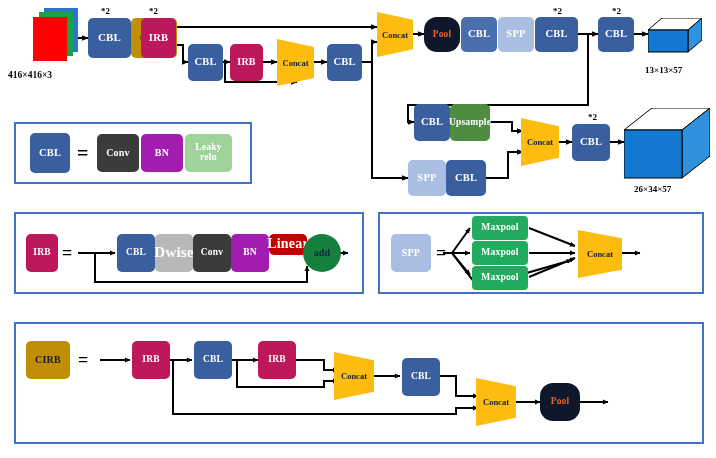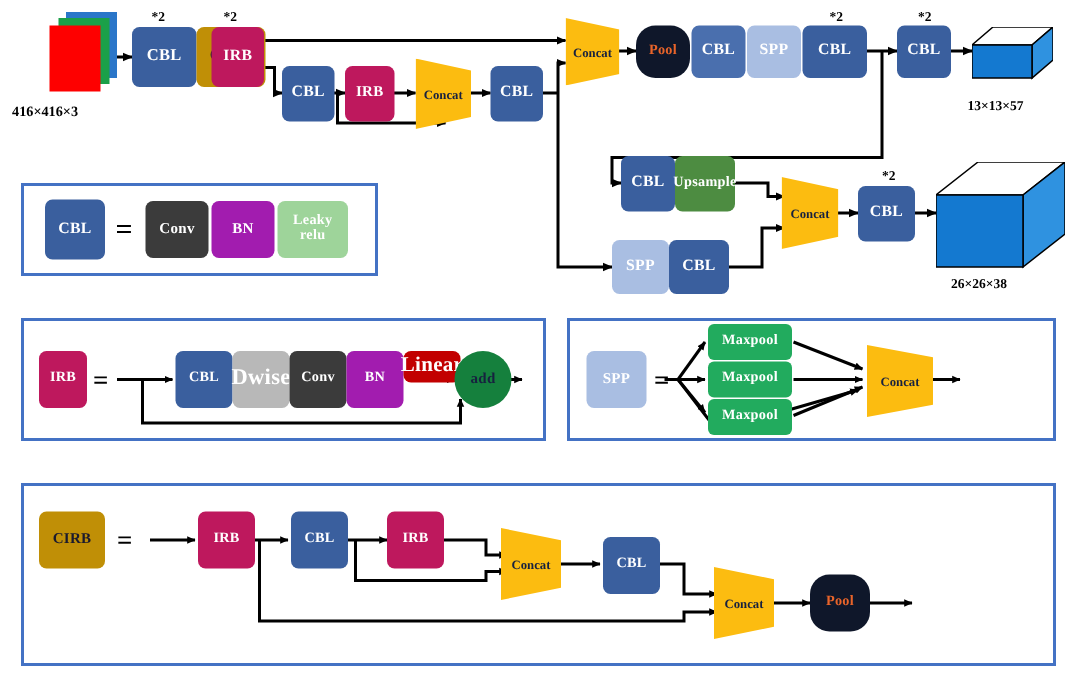--- a/index.html
+++ b/index.html
@@ -167,21 +167,21 @@
   <div class="mult" style="left:588px;top:112px;font-size:9px;">*2</div>
   <div class="node cbl" style="left:572px;top:124px;width:38px;height:37px;font-size:10.5px;">CBL</div>
 
   <div class="cuboid" style="left:624px;top:108px;width:86px;height:72px;">
     <svg width="86" height="72" viewBox="0 0 86 72">
       <polygon points="0,22 28,0 86,0 58,22" fill="#ffffff" stroke="#000" stroke-width="1"></polygon>
       <polygon points="58,22 86,0 86,48 58,70" fill="#2f92e0" stroke="#000" stroke-width="1"></polygon>
       <rect x="0" y="22" width="58" height="48" fill="#1479d0" stroke="#000" stroke-width="1"></rect>
     </svg>
   </div>
-  <div class="lbl" style="left:634px;top:184px;font-size:9px;">26×26×38</div>
+  <div class="lbl" style="left:634px;top:184px;font-size:9px;">26×34×57</div>
 
   <div class="panel" style="left:14px;top:122px;width:238px;height:62px;"></div>
   <div class="node cbl" style="left:30px;top:133px;width:40px;height:40px;font-size:10.5px;">CBL</div>
   <div class="eq" style="left:77px;top:143px;font-size:20px;">=</div>
   <div class="node conv" style="left:97px;top:134px;width:42px;height:38px;font-size:10px;">Conv</div>
   <div class="node bn" style="left:141px;top:134px;width:42px;height:38px;font-size:10px;">BN</div>
   <div class="node leaky" style="left:185px;top:134px;width:47px;height:38px;font-size:9.5px;
               flex-direction:column;">
     <span>Leaky</span>
     <span>relu</span>

